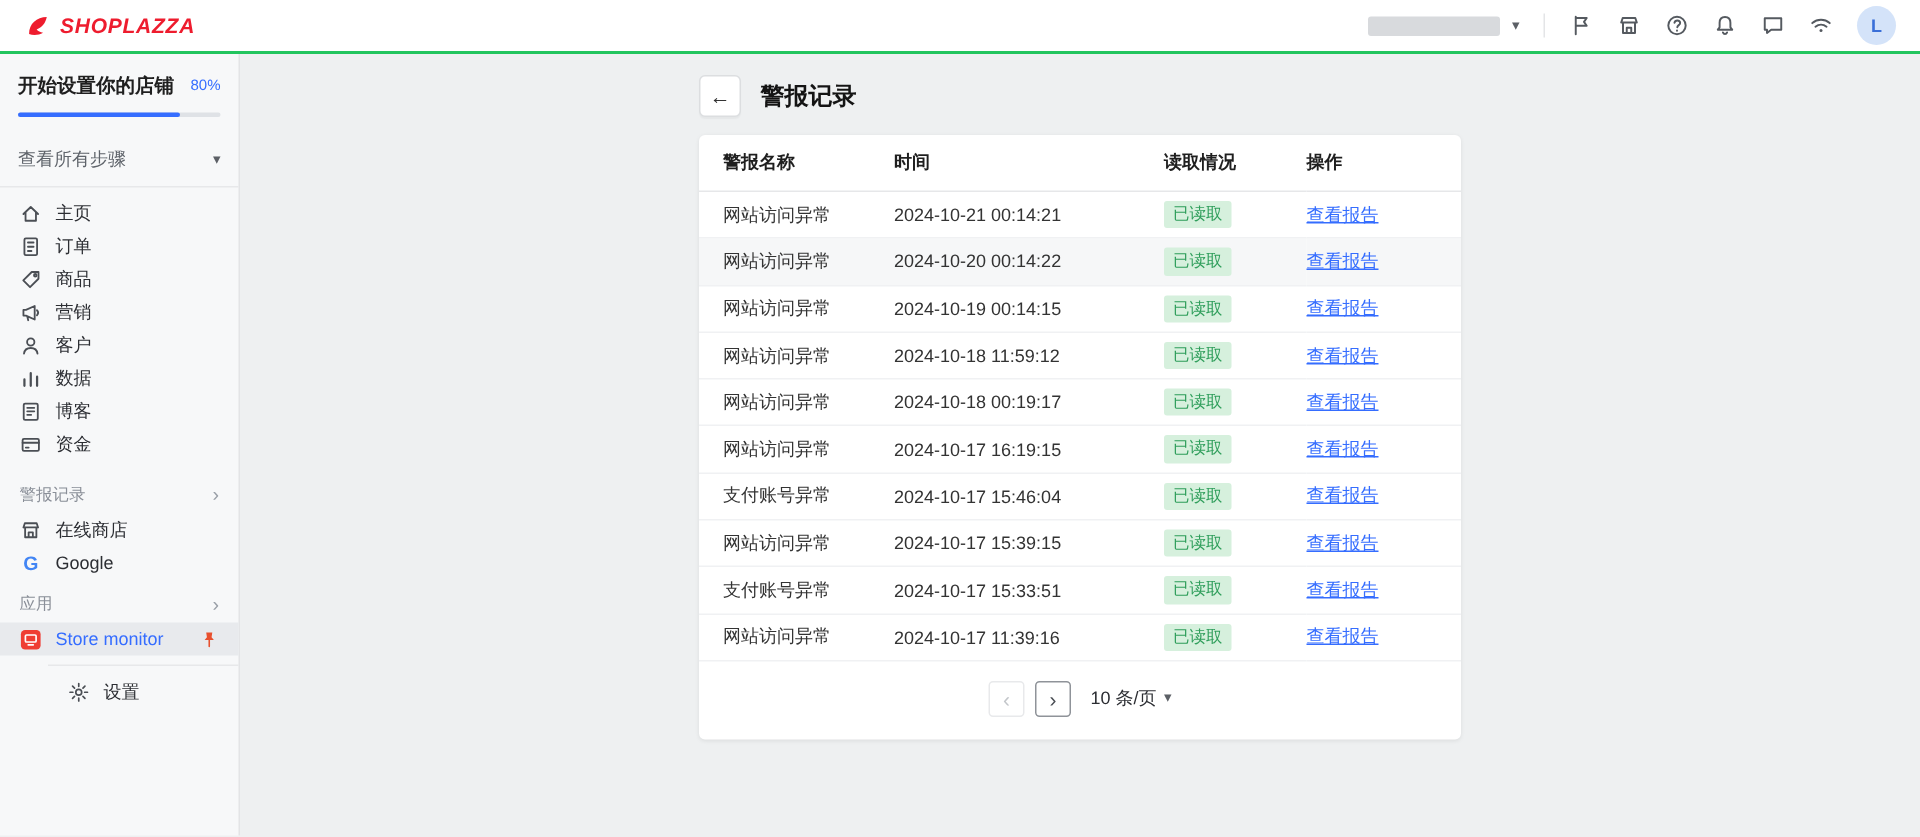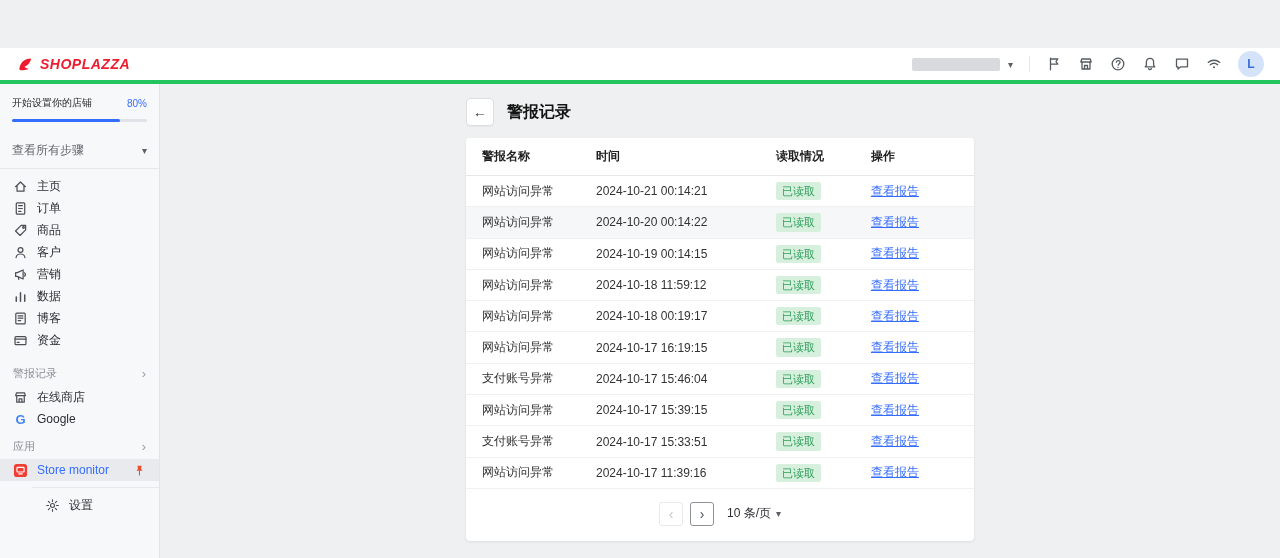--- a/index.html
+++ b/index.html
@@ -1,37 +1,37 @@
 <!DOCTYPE html>
 <html><head>
 <meta charset="utf-8">
 <style>
   * { margin:0; padding:0; box-sizing:border-box; }
   html,body { width:1280px; height:558px; overflow:hidden; font-family:"Liberation Sans","DejaVu Sans",sans-serif; background:#eef0f1; }
 
   
-  .topbar { height:36px; background:#fff; border-bottom:4px solid #22c55e; display:flex; align-items:center; justify-content:space-between; padding:0 16px;margin-top:48px; }
+  .topbar { height:36px; background:#fff; border-bottom:2px solid #22c55e; display:flex; align-items:center; justify-content:space-between; padding:0 16px; }
   .logo { display:flex; align-items:center; gap:6px; }
   .logo-text { font-style:italic; font-weight:800; font-size:14px; letter-spacing:.5px; color:#ee1c2e; }
   .topbar-right { display:flex; align-items:center; gap:16px; }
   .store-selector { display:flex; align-items:center; gap:8px; cursor:pointer; }
   .redacted { width:88px; height:13px; background:#d8dadd; border-radius:2px; }
   .caret { font-size:10px; color:#5c6066; }
   .vdivider { width:1px; height:16px; background:#e4e5e7; }
   .tb-icon { width:16px; height:16px; color:#555a60; cursor:pointer; }
   .avatar { width:26px; height:26px; border-radius:50%; background:#d4e3f9; color:#3a6fd8; font-size:12px; font-weight:700; display:flex; align-items:center; justify-content:center; cursor:pointer; }
 
   
   .page-body { display:flex; height:521px; }
 
   
   .sidebar { width:160px; background:#f7f8f9; border-right:1px solid #e3e4e6; font-size:12px; display:flex; flex-direction:column; padding-top:12px; }
   .setup { padding:0 12px; }
   .setup-row { display:flex; justify-content:space-between; align-items:center; }
-  .setup-title { font-weight:400; color:#1f1f1f; font-size:10px; }
+  .setup-title { font-weight:700; color:#1f1f1f; font-size:13px; }
   .setup-percent { color:#356dff; font-size:10px; }
   .progress { height:3px; background:#dfe2e6; border-radius:2px; margin-top:9px; }
   .progress-fill { width:80%; height:100%; background:#356dff; border-radius:2px; }
   .steps-row { display:flex; justify-content:space-between; align-items:center; padding:20px 12px 9px; color:#5f646b; cursor:pointer; }
   .sidebar-divider { height:1px; background:#e7e8ea; }
   .nav-group { padding:6px 0; }
   .nav-item { display:flex; align-items:center; gap:9px; padding:0 13px; height:22px; color:#2c2e33; cursor:pointer; }
   .nav-item .icon { width:15px; height:15px; color:#4b4f55; }
   .nav-label { line-height:1; }
   .section-head { display:flex; justify-content:space-between; align-items:center; padding:9px 13px 5px; color:#8a8f98; font-size:11px; cursor:pointer; }
@@ -139,30 +139,30 @@
       </div>
       <div class="nav-item">
         <svg class="icon" viewBox="0 0 16 16" fill="none" stroke="currentColor" stroke-width="1.3" stroke-linecap="round" stroke-linejoin="round">
             <path d="M8.7 2.5h4.8v4.8l-6 6-4.8-4.8z"></path>
             <circle cx="11.2" cy="4.8" r=".9"></circle>
           </svg>
         <span class="nav-label">商品</span>
       </div>
       <div class="nav-item">
         <svg class="icon" viewBox="0 0 16 16" fill="none" stroke="currentColor" stroke-width="1.3" stroke-linecap="round" stroke-linejoin="round">
+            <path d="M10.8 3.2v9.6L4.6 10H2.8V6h1.8zM12.4 6.2a2.6 2.6 0 010 3.6M5.5 10.5l.7 2.8"></path>
+          </svg>
+        <span class="nav-label">营销</span>
+      </div>
+      <div class="nav-item">
+        <svg class="icon" viewBox="0 0 16 16" fill="none" stroke="currentColor" stroke-width="1.3" stroke-linecap="round" stroke-linejoin="round">
             <circle cx="8" cy="5.3" r="2.6"></circle>
             <path d="M3.2 13.6c.4-2.8 2.2-4 4.8-4s4.4 1.2 4.8 4"></path>
           </svg>
         <span class="nav-label">客户</span>
-      </div>
-      <div class="nav-item">
-        <svg class="icon" viewBox="0 0 16 16" fill="none" stroke="currentColor" stroke-width="1.3" stroke-linecap="round" stroke-linejoin="round">
-            <path d="M10.8 3.2v9.6L4.6 10H2.8V6h1.8zM12.4 6.2a2.6 2.6 0 010 3.6M5.5 10.5l.7 2.8"></path>
-          </svg>
-        <span class="nav-label">营销</span>
       </div>
       <div class="nav-item">
         <svg class="icon" viewBox="0 0 16 16" fill="none" stroke="currentColor" stroke-width="1.6" stroke-linecap="round">
             <path d="M3.5 13V8.5M8 13V4M12.5 13V6.5"></path>
           </svg>
         <span class="nav-label">数据</span>
       </div>
       <div class="nav-item">
         <svg class="icon" viewBox="0 0 16 16" fill="none" stroke="currentColor" stroke-width="1.3" stroke-linecap="round" stroke-linejoin="round">
             <rect x="3" y="2.2" width="10" height="11.6" rx="1"></rect>

